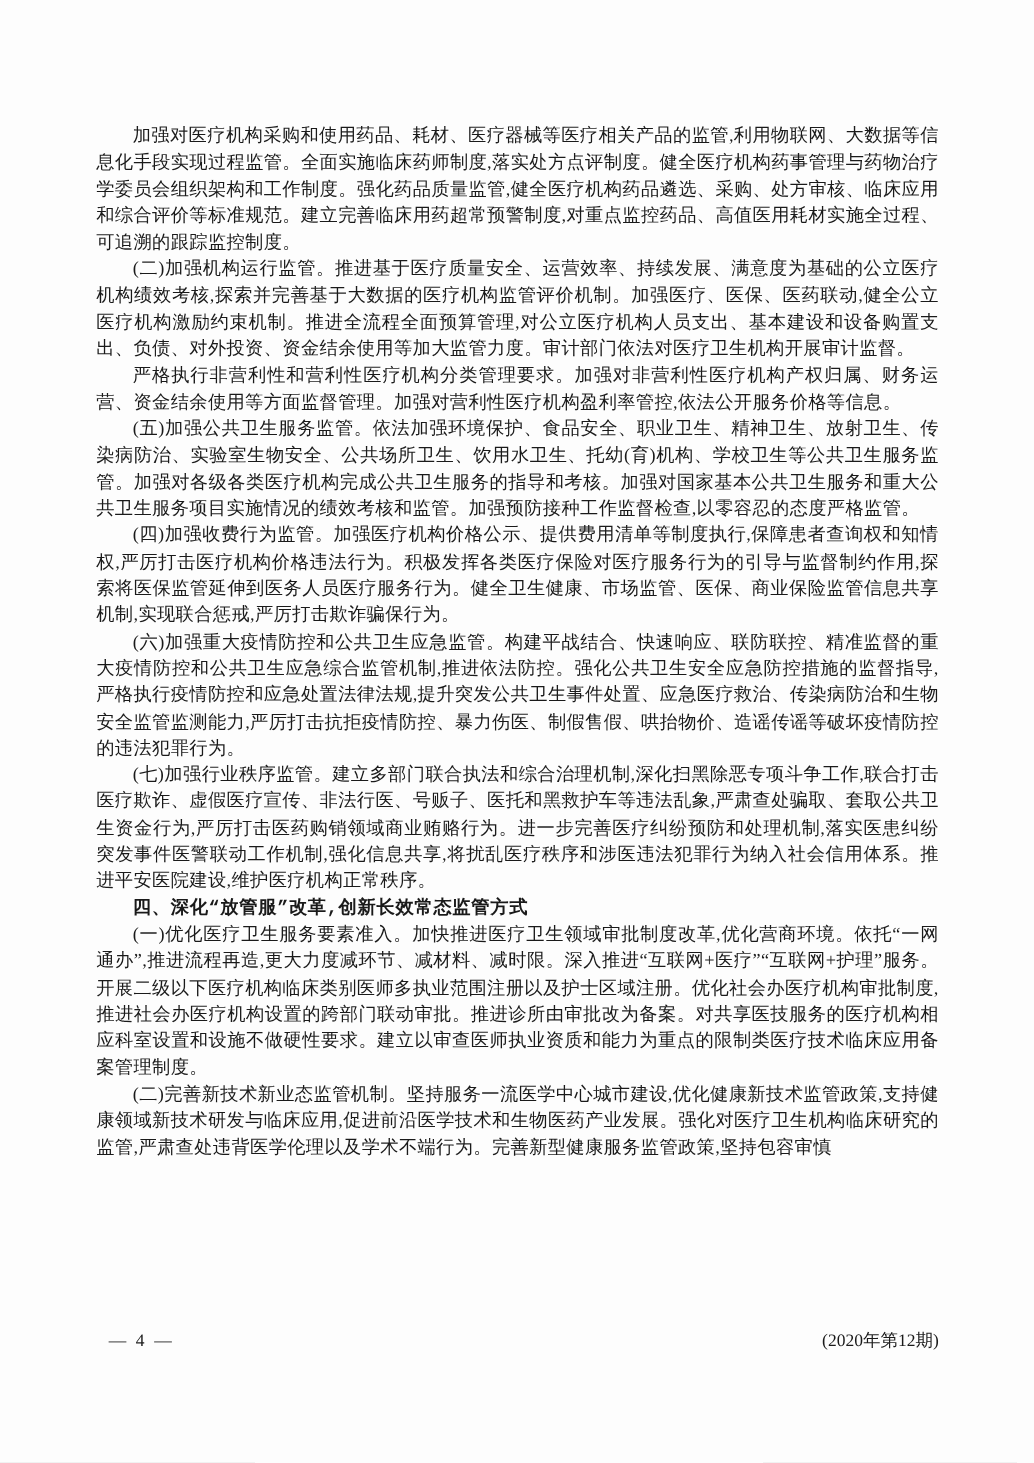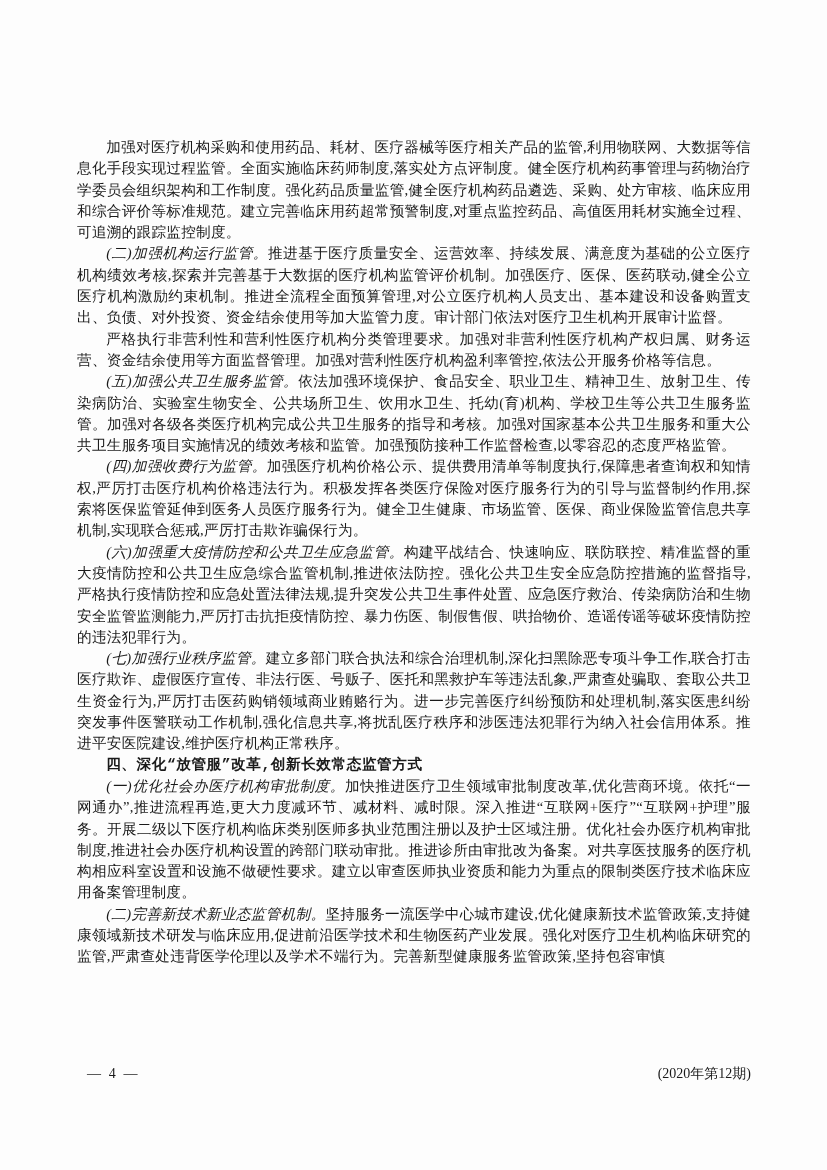--- a/index.html
+++ b/index.html
@@ -18,30 +18,28 @@
     overflow: hidden;
   }
   .text-block {
     position: absolute;
     top: 99px;
     left: 77px;
     width: 674px;
     font-size: 14.6px;
     line-height: 21.3px;
     letter-spacing: 0.02em;
-    margin-top: 38px;
   }
   .para {
     margin: 0;
     text-indent: 2em;
     text-align: justify;
     text-justify: inter-ideograph;
   }
   .kai {
-    font-style: italic;
     font-weight: 500;
   }
   .section-heading {
     margin: 0;
     text-indent: 2em;
     font-family: Liberation Mono, monospace;
     font-weight: bold;
     letter-spacing: 0.04em;
   }
   .page-footer {
@@ -80,21 +78,21 @@
     <p class="para"><span class="kai">(五)加强公共卫生服务监管。</span><span>依法加强环境保护、食品安全、职业卫生、精神卫生、放射卫生、传染病防治、实验室生物安全、公共场所卫生、饮用水卫生、托幼(育)机构、学校卫生等公共卫生服务监管。加强对各级各类医疗机构完成公共卫生服务的指导和考核。加强对国家基本公共卫生服务和重大公共卫生服务项目实施情况的绩效考核和监管。加强预防接种工作监督检查,以零容忍的态度严格监管。</span></p>
 
     <p class="para"><span class="kai">(四)加强收费行为监管。</span><span>加强医疗机构价格公示、提供费用清单等制度执行,保障患者查询权和知情权,严厉打击医疗机构价格违法行为。积极发挥各类医疗保险对医疗服务行为的引导与监督制约作用,探索将医保监管延伸到医务人员医疗服务行为。健全卫生健康、市场监管、医保、商业保险监管信息共享机制,实现联合惩戒,严厉打击欺诈骗保行为。</span></p>
 
     <p class="para"><span class="kai">(六)加强重大疫情防控和公共卫生应急监管。</span><span>构建平战结合、快速响应、联防联控、精准监督的重大疫情防控和公共卫生应急综合监管机制,推进依法防控。强化公共卫生安全应急防控措施的监督指导,严格执行疫情防控和应急处置法律法规,提升突发公共卫生事件处置、应急医疗救治、传染病防治和生物安全监管监测能力,严厉打击抗拒疫情防控、暴力伤医、制假售假、哄抬物价、造谣传谣等破坏疫情防控的违法犯罪行为。</span></p>
 
     <p class="para"><span class="kai">(七)加强行业秩序监管。</span><span>建立多部门联合执法和综合治理机制,深化扫黑除恶专项斗争工作,联合打击医疗欺诈、虚假医疗宣传、非法行医、号贩子、医托和黑救护车等违法乱象,严肃查处骗取、套取公共卫生资金行为,严厉打击医药购销领域商业贿赂行为。进一步完善医疗纠纷预防和处理机制,落实医患纠纷突发事件医警联动工作机制,强化信息共享,将扰乱医疗秩序和涉医违法犯罪行为纳入社会信用体系。推进平安医院建设,维护医疗机构正常秩序。</span></p>
 
     <p class="section-heading">四、深化“放管服”改革,创新长效常态监管方式</p>
 
-    <p class="para"><span class="kai">(一)优化社会办医疗机构审批制度。</span><span>加快推进医疗卫生领域审批制度改革,优化营商环境。依托“一网通办”,推进流程再造,更大力度减环节、减材料、减时限。深入推进“互联网+医疗”“互联网+护理”服务。开展二级以下医疗机构临床类别医师多执业范围注册以及护士区域注册。优化社会办医疗机构审批制度,推进社会办医疗机构设置的跨部门联动审批。推进诊所由审批改为备案。对共享医技服务的医疗机构相应科室设置和设施不做硬性要求。建立以审查医师执业资质和能力为重点的限制类医疗技术临床应用备案管理制度。</span></p>
+    <p class="para"><span class="kai">(一)优化医疗卫生服务要素准入。</span><span>加快推进医疗卫生领域审批制度改革,优化营商环境。依托“一网通办”,推进流程再造,更大力度减环节、减材料、减时限。深入推进“互联网+医疗”“互联网+护理”服务。开展二级以下医疗机构临床类别医师多执业范围注册以及护士区域注册。优化社会办医疗机构审批制度,推进社会办医疗机构设置的跨部门联动审批。推进诊所由审批改为备案。对共享医技服务的医疗机构相应科室设置和设施不做硬性要求。建立以审查医师执业资质和能力为重点的限制类医疗技术临床应用备案管理制度。</span></p>
 
     <p class="para"><span class="kai">(二)完善新技术新业态监管机制。</span><span>坚持服务一流医学中心城市建设,优化健康新技术监管政策,支持健康领域新技术研发与临床应用,促进前沿医学技术和生物医药产业发展。强化对医疗卫生机构临床研究的监管,严肃查处违背医学伦理以及学术不端行为。完善新型健康服务监管政策,坚持包容审慎</span></p>
 
   </main>
 
   <footer class="page-footer">
     <span class="page-number">— 4 —</span>
     <span class="issue-label">(2020年第12期)</span>
   </footer>
 </div>

